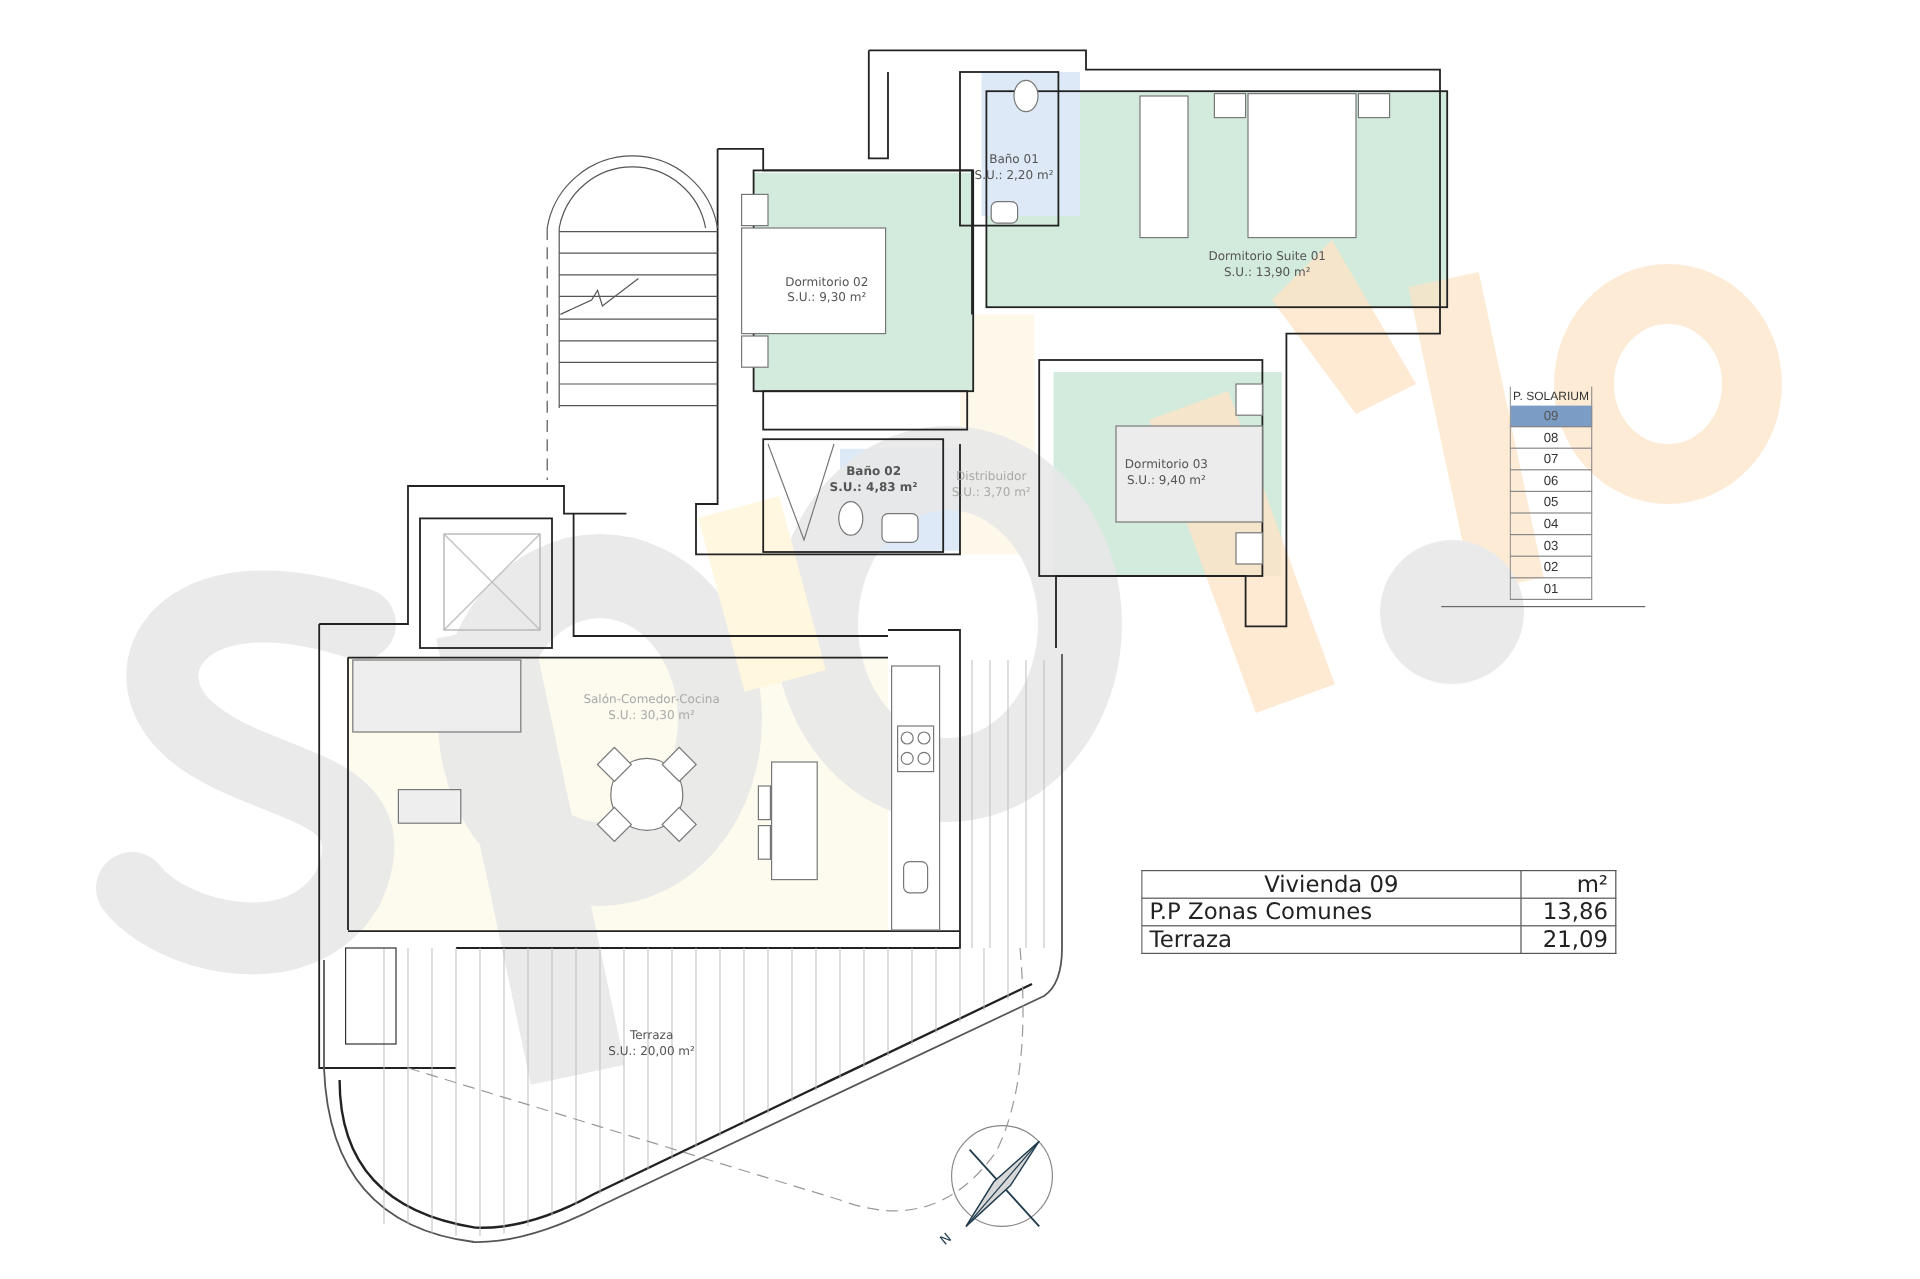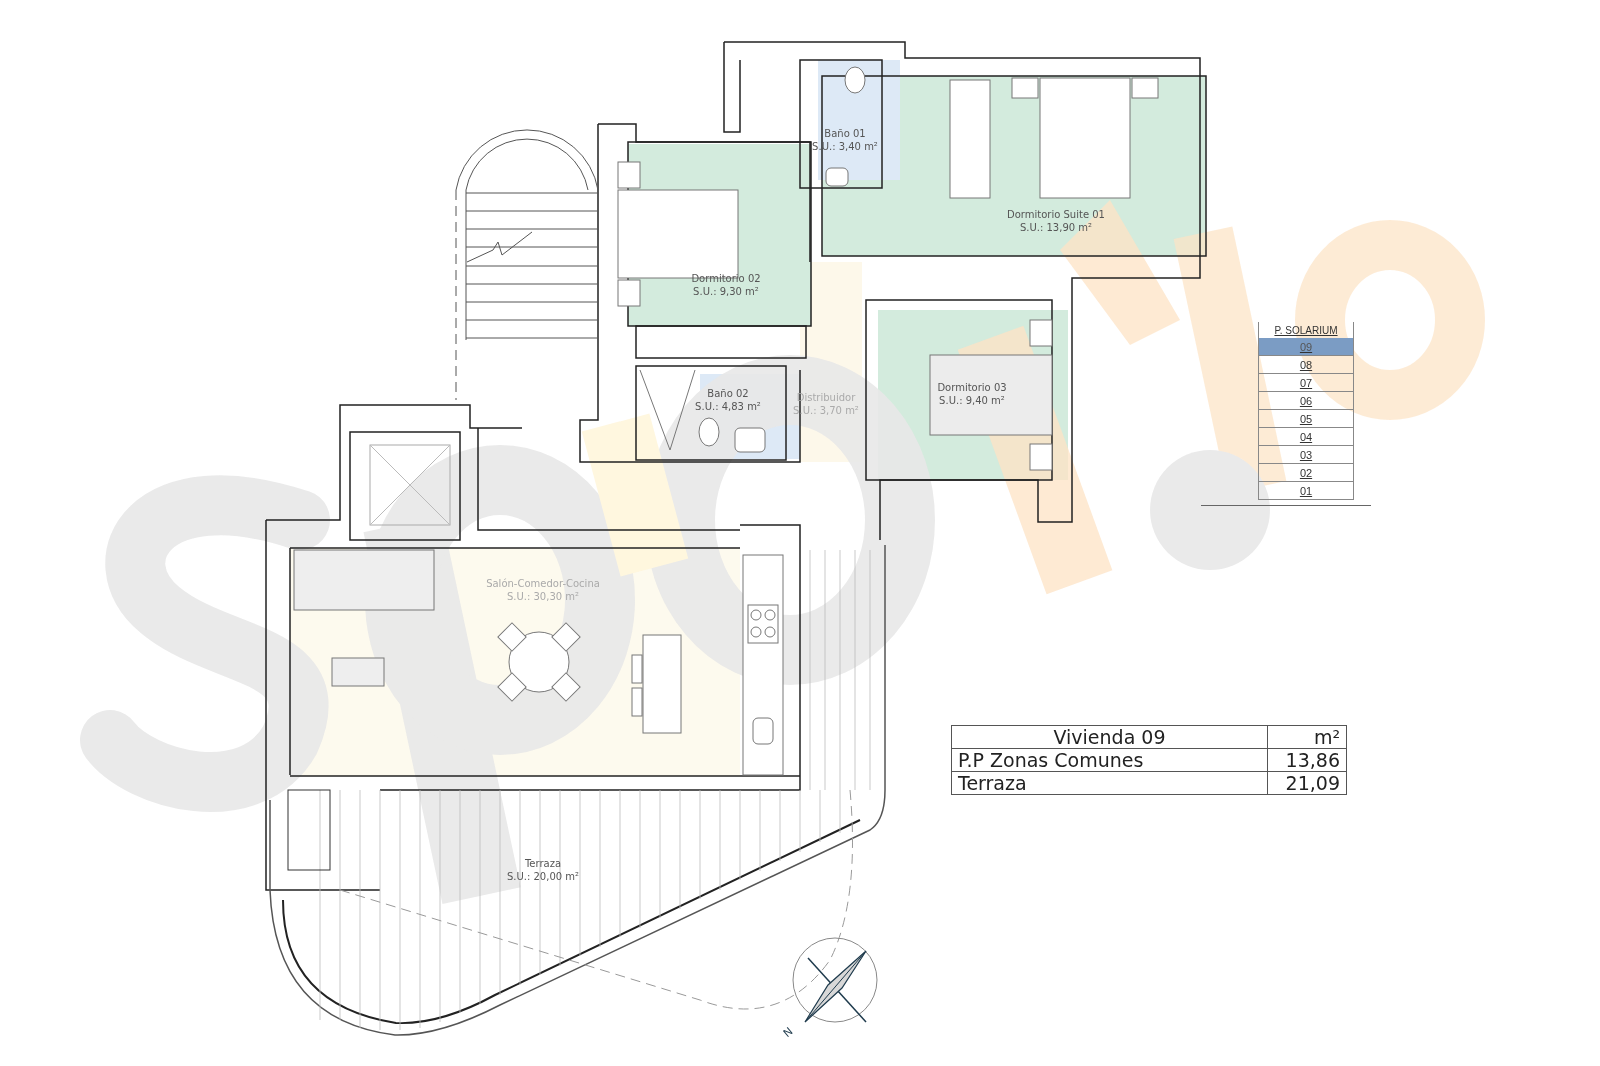--- a/index.html
+++ b/index.html
@@ -1,20 +1,20 @@
 <!DOCTYPE html>
 <html><head>
 <meta charset="utf-8">
 <style>
   html,body{margin:0;padding:0;background:#ffffff;}
   body{width:1600px;height:1066px;position:relative;overflow:hidden;font-family:"DejaVu Sans","Liberation Sans",sans-serif;}
   #plan{position:absolute;left:0;top:0;width:1600px;height:1066px;}
   .room-label{position:absolute;text-align:center;font-size:10px;line-height:13px;color:#555;white-space:nowrap;transform:translateX(-50%);}
   .room-label.light{color:#aaa;}
-  .floor-table{position:absolute;left:1258px;top:322px;width:96px;border-collapse:collapse;font-family:"Liberation Sans",sans-serif;font-size:11px;color:#333;text-decoration:underline;}
+  .floor-table{position:absolute;left:1258px;top:322px;width:69px;border-collapse:collapse;font-family:"Liberation Sans",sans-serif;font-size:11px;color:#333;}
   .floor-table th{font-weight:normal;font-size:10px;border-left:1px solid #888;border-right:1px solid #888;padding:1px 0;text-align:center;height:14px;}
   .floor-table td{border:1px solid #888;border-top:none;text-align:center;height:17px;padding:0;}
   .floor-table td.active{background:#7b9cc4;color:#555;}
   .floor-base{position:absolute;left:1201px;top:505px;width:170px;border-top:1px solid #666;}
   .area-table{position:absolute;left:951px;top:725px;width:396px;border-collapse:collapse;font-family:"DejaVu Sans",sans-serif;font-size:19px;color:#222;}
   .area-table td{border:1px solid #555;padding:0 6px;height:22px;line-height:20px;}
   .area-table td.val{text-align:right;width:66px;}
   .area-table td.head{text-align:center;}
   .area-table td.headm{text-align:right;}
 </style>
@@ -168,31 +168,31 @@
   <g>
     <circle cx="835" cy="980" r="42" fill="none" stroke="#888" stroke-width="1"></circle>
     <line x1="808" y1="958" x2="866" y2="1022" stroke="#1f3b4d" stroke-width="1.5"></line>
     <polygon points="805,1022 828,985 866,951 842,988" fill="#d8d8d8" stroke="#1f3b4d" stroke-width="1.2"></polygon>
     <line x1="805" y1="1022" x2="866" y2="951" stroke="#1f3b4d" stroke-width="1"></line>
   </g>
 </svg>
 
 <div class="room-label" style="left:845px;top:127px;">
   <div>Baño 01</div>
-  <div>S.U.: 3,40 m²</div>
+  <div>S.U.: 2,20 m²</div>
 </div>
 <div class="room-label" style="left:1056px;top:208px;">
   <div>Dormitorio Suite 01</div>
   <div>S.U.: 13,90 m²</div>
 </div>
-<div class="room-label" style="left:726px;top:229px;margin-top:43px;">
+<div class="room-label" style="left:689px;top:229px;">
   <div>Dormitorio 02</div>
   <div>S.U.: 9,30 m²</div>
 </div>
-<div class="room-label" style="left:728px;top:387px;">
+<div class="room-label" style="left:728px;top:387px;font-weight:bold;">
   <div>Baño 02</div>
   <div>S.U.: 4,83 m²</div>
 </div>
 <div class="room-label light" style="left:826px;top:391px;">
   <div>Distribuidor</div>
   <div>S.U.: 3,70 m²</div>
 </div>
 <div class="room-label" style="left:972px;top:381px;">
   <div>Dormitorio 03</div>
   <div>S.U.: 9,40 m²</div>

